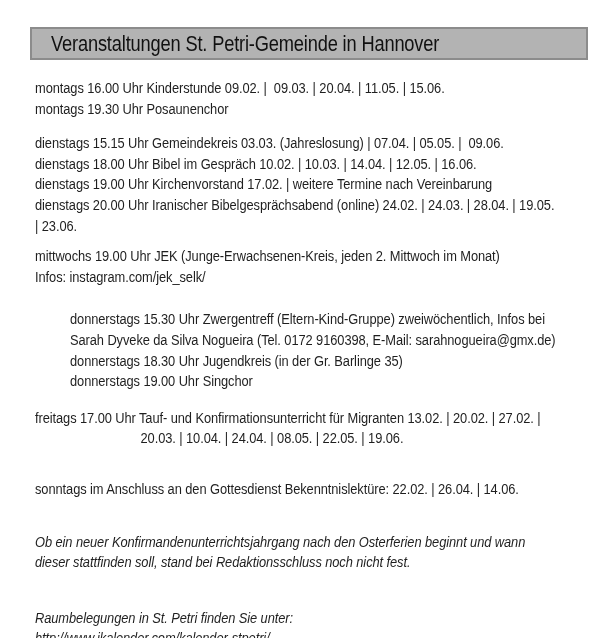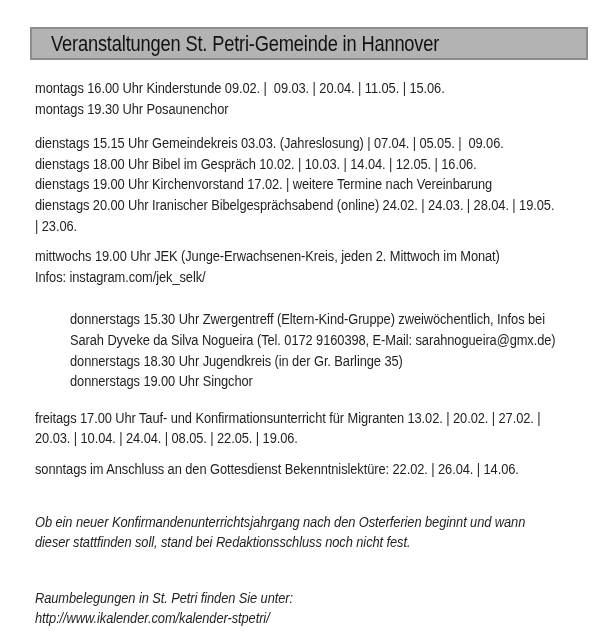--- a/index.html
+++ b/index.html
@@ -55,21 +55,21 @@
     transform-origin: 0 50%;
     letter-spacing: -0.1px;
   }
   .block.italic .line {
     font-style: italic;
   }
   .b0 { margin-bottom: 14px; }
   .b1 { }
   .b2 { margin-bottom: 22px; margin-top: 10px; }
   .b3 { margin-bottom: 16px; margin-left: 35px; }
-  .b4 { margin-bottom: 10px; }
+  .b4 { margin-bottom: 30px; text-align: center; }
   .b5 { margin-bottom: 32px; }
   .b6 { margin-bottom: 35px; }
   .b7 { margin-bottom: 0; }
 </style>
 </head>
 <body>
 
 <div class="page">
 
   <div class="header-box">

